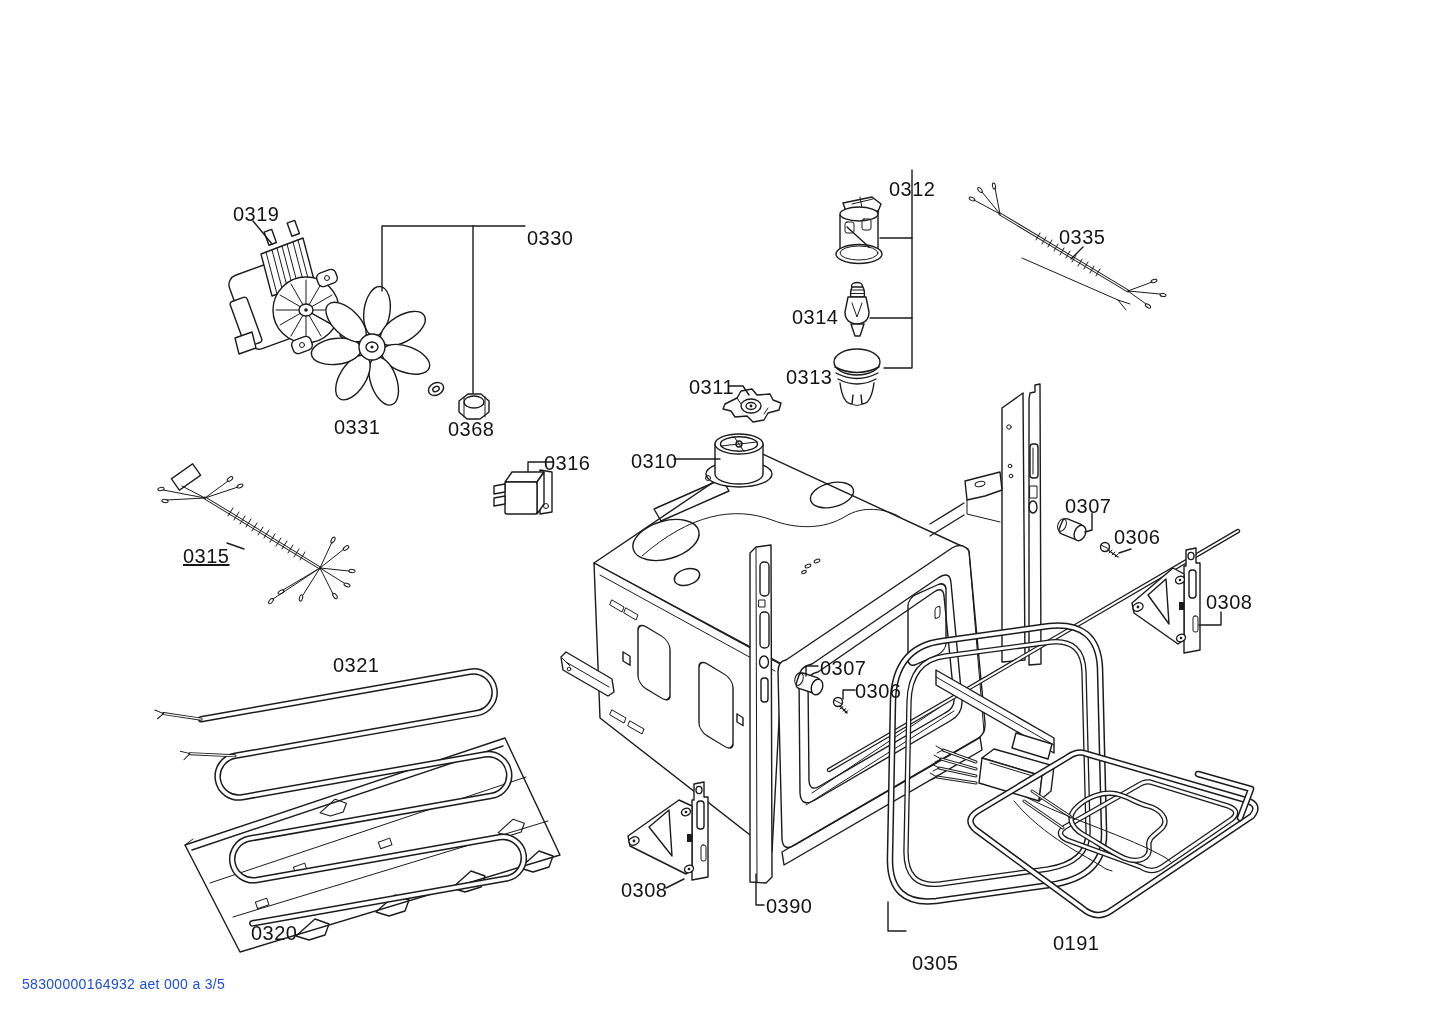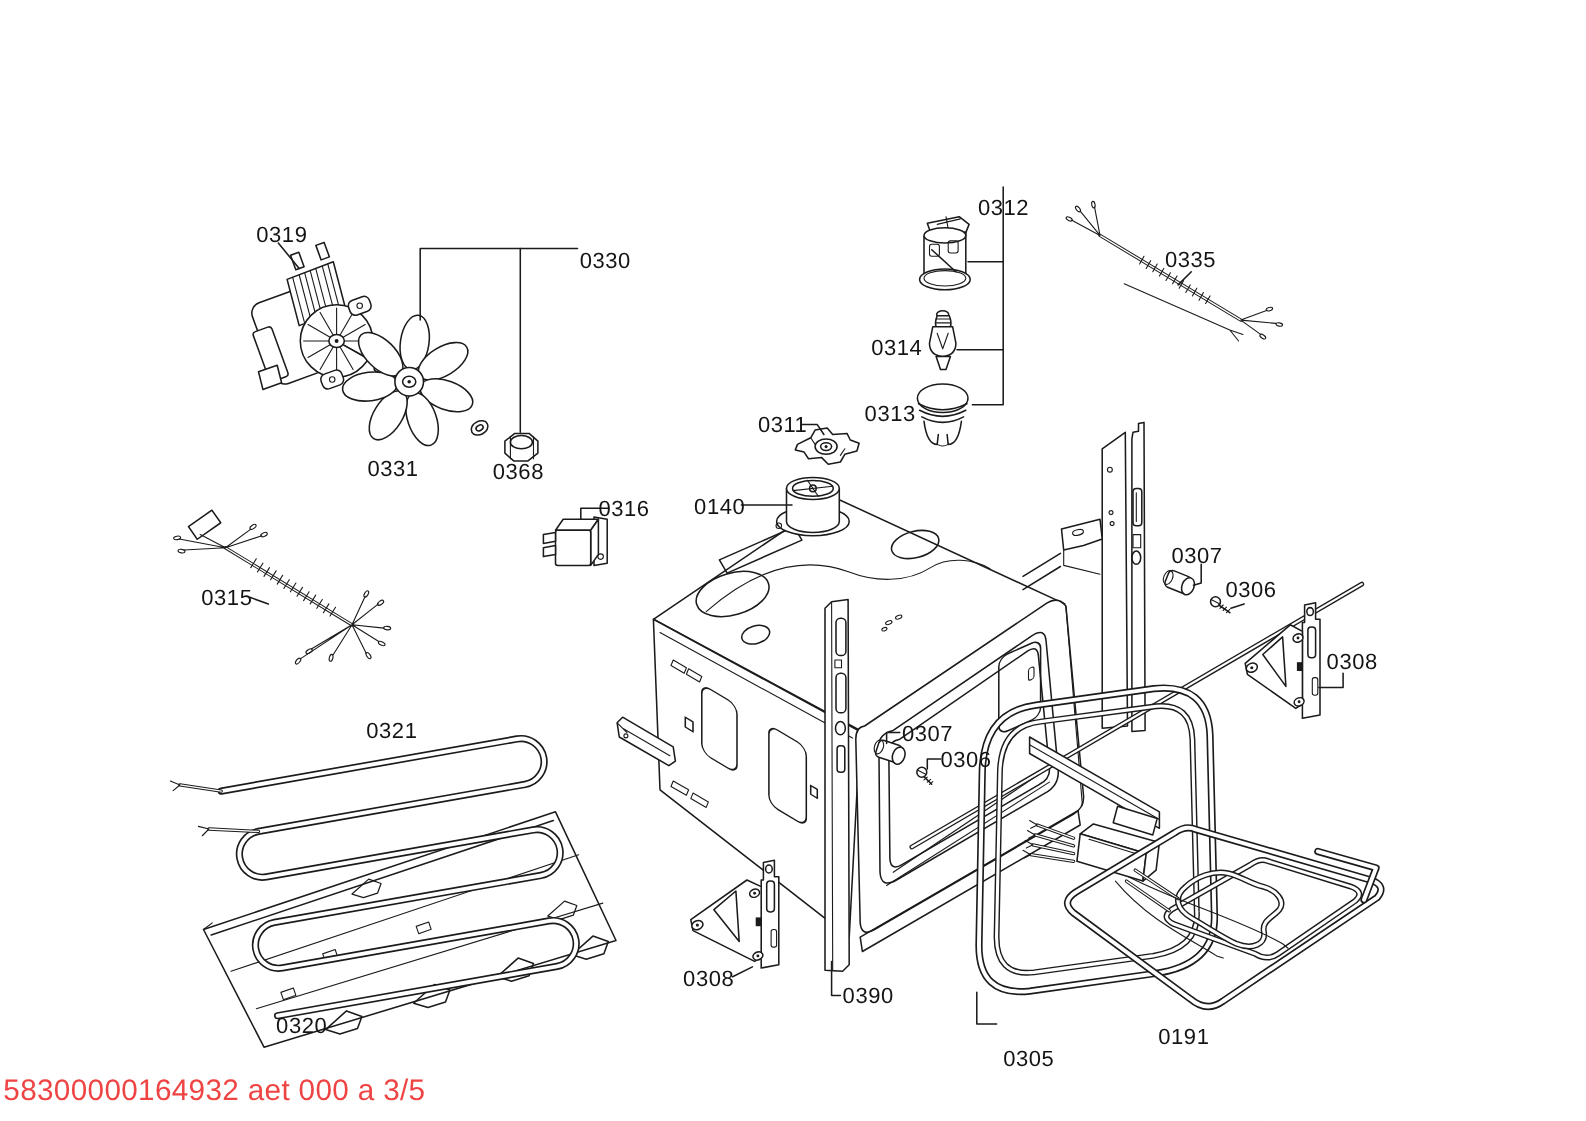--- a/index.html
+++ b/index.html
@@ -15,21 +15,21 @@
   .to{fill:none;stroke:#1b1b1b;stroke-width:6.6;stroke-linecap:round;stroke-linejoin:round;}
   .ti{fill:none;stroke:#ffffff;stroke-width:3.6;stroke-linecap:round;stroke-linejoin:round;}
   .mo{fill:none;stroke:#1b1b1b;stroke-width:5.4;stroke-linecap:round;stroke-linejoin:round;}
   .mi{fill:none;stroke:#ffffff;stroke-width:2.8;stroke-linecap:round;stroke-linejoin:round;}
   .ro{fill:none;stroke:#1b1b1b;stroke-width:4.4;stroke-linecap:round;stroke-linejoin:round;}
   .ri{fill:none;stroke:#ffffff;stroke-width:2;stroke-linecap:round;stroke-linejoin:round;}
   .so{fill:none;stroke:#1b1b1b;stroke-width:3;stroke-linecap:round;}
   .si{fill:none;stroke:#ffffff;stroke-width:1.2;stroke-linecap:round;}
   #leader-svg polyline{fill:none;stroke:#1b1b1b;stroke-width:1.4;stroke-linecap:round;stroke-linejoin:round;}
   .part-label{position:absolute;font-size:20px;line-height:1;color:#141414;letter-spacing:0.5px;white-space:nowrap;}
-  #footer-text{position:absolute;left:3px;top:976px;font-size:27px;color:#ef4444;letter-spacing:0.3px;}
+  #footer-text{position:absolute;left:22px;top:976px;font-size:14px;color:#1d4ed8;letter-spacing:0.3px;}
 </style>
 </head>
 <body>
 
 <div id="stage">
 
 <svg viewBox="0 0 1442 1019" width="1442" height="1019">
   <defs>
     <path id="el321" d="M 195,713 H 468 a21,21 0 0 1 0,42 H 222 a21,21 0 0 0 0,42 H 468 a21,21 0 0 1 0,42 H 222 a21,21 0 0 0 0,42 H 468 a21,21 0 0 1 0,42 H 210"></path>
     <path id="p305o" d="M 893,700 L 890,858 Q 889,906 936,901 L 1050,885 Q 1106,877 1104,831 L 1100,668 Q 1098,621 1049,626 L 942,641 Q 895,647 893,700 Z"></path>
@@ -394,26 +394,26 @@
       <polyline points="756,874 756,905 764,905"></polyline>
       <polyline points="888,902 888,931 906,931"></polyline>
     </svg>
 
 <div id="labels">
       <div class="part-label" style="left: 233px; top: 204px;">0319</div>
       <div class="part-label" style="left: 527px; top: 216px; margin-top: 12px;">0330</div>
       <div class="part-label" style="left: 334px; top: 417px;">0331</div>
       <div class="part-label" style="left: 448px; top: 419px;">0368</div>
       <div class="part-label" style="left: 544px; top: 453px;">0316</div>
-      <div class="part-label" style="left: 183px; top: 534px;">0315</div>
+      <div class="part-label" style="left: 183px; top: 546px; text-decoration: underline;">0315</div>
       <div class="part-label" style="left: 889px; top: 147px; margin-top: 32px;">0312</div>
       <div class="part-label" style="left: 792px; top: 307px;">0314</div>
       <div class="part-label" style="left: 786px; top: 367px;">0313</div>
       <div class="part-label" style="left: 689px; top: 377px;">0311</div>
-      <div class="part-label" style="left: 631px; top: 451px;">0140</div>
+      <div class="part-label" style="left: 631px; top: 451px;">0310</div>
       <div class="part-label" style="left: 1059px; top: 227px;">0335</div>
       <div class="part-label" style="left: 1065px; top: 496px;">0307</div>
       <div class="part-label" style="left: 1114px; top: 527px;">0306</div>
       <div class="part-label" style="left: 1206px; top: 592px;">0308</div>
       <div class="part-label" style="left: 820px; top: 658px;">0307</div>
       <div class="part-label" style="left: 855px; top: 681px;">0306</div>
       <div class="part-label" style="left: 621px; top: 880px;">0308</div>
       <div class="part-label" style="left: 766px; top: 896px;">0390</div>
       <div class="part-label" style="left: 333px; top: 655px;">0321</div>
       <div class="part-label" style="left: 251px; top: 923px;">0320</div>

